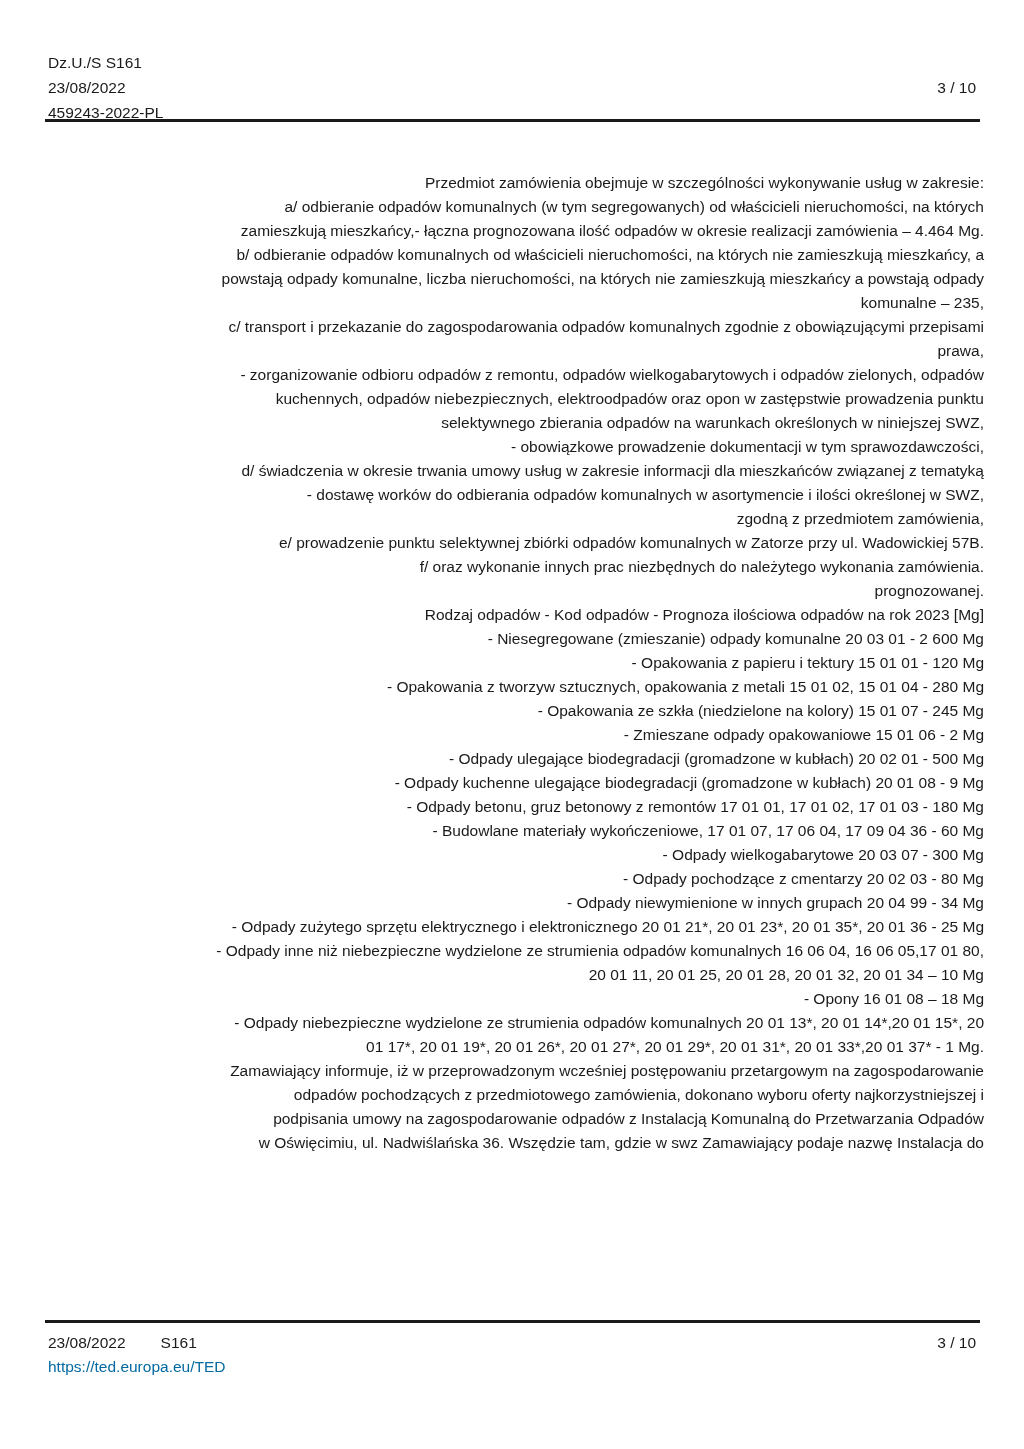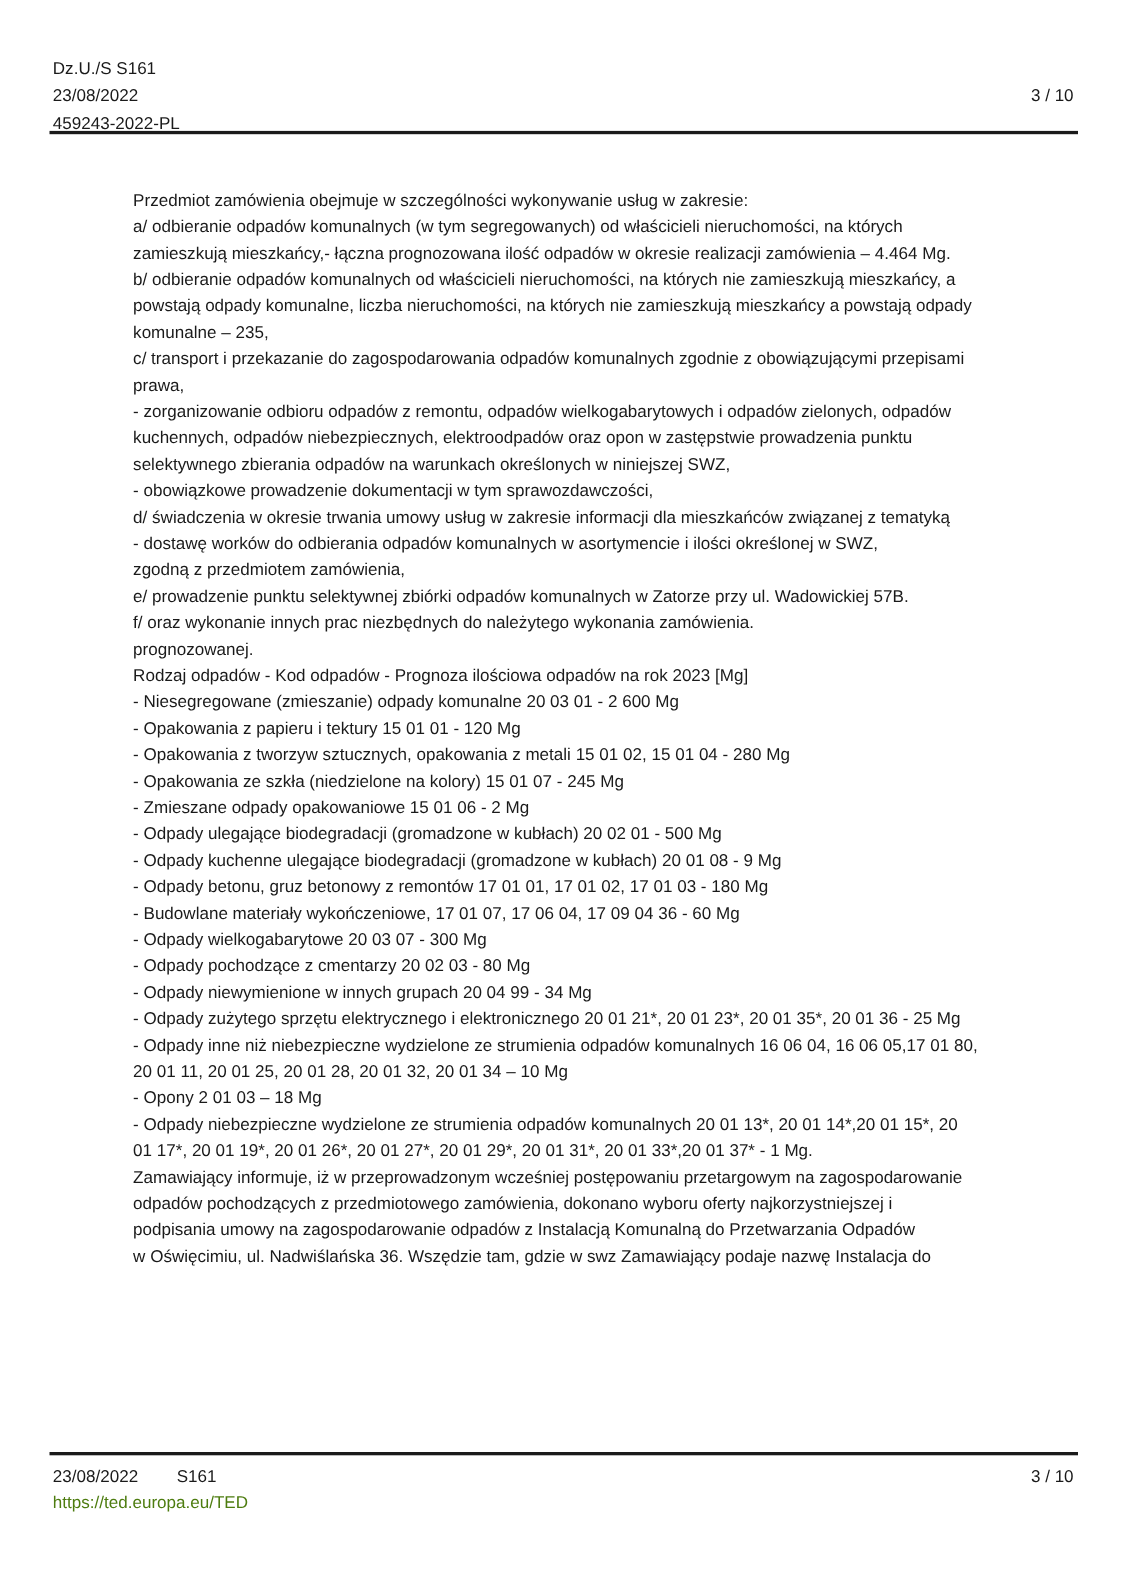--- a/index.html
+++ b/index.html
@@ -38,38 +38,39 @@
   .body-text {
     position: absolute;
     top: 171px;
     left: 121px;
     right: 40px;
     font-size: 15.5px;
     line-height: 24px;
   }
   .body-line {
     white-space: nowrap;
+    text-align: right;
   }
   .footer {
     position: absolute;
     top: 1331px;
     left: 48px;
     right: 48px;
     font-size: 15.5px;
     line-height: 24px;
   }
   .footer-row {
     display: flex;
     align-items: baseline;
     white-space: nowrap;
   }
   .footer-edition { margin-left: 35px; }
   .footer-page { margin-left: auto; }
   .footer-url {
-    color: #4d7c0f;
+    color: #0369a1;
     text-decoration: none;
   }
 </style>
 </head>
 <body>
 
 <div class="page">
 
   <div class="header">
     <div class="header-row">
@@ -114,21 +115,21 @@
       <div class="body-line">- Odpady ulegające biodegradacji (gromadzone w kubłach) 20 02 01 - 500 Mg</div>
       <div class="body-line">- Odpady kuchenne ulegające biodegradacji (gromadzone w kubłach) 20 01 08 - 9 Mg</div>
       <div class="body-line">- Odpady betonu, gruz betonowy z remontów 17 01 01, 17 01 02, 17 01 03 - 180 Mg</div>
       <div class="body-line">- Budowlane materiały wykończeniowe, 17 01 07, 17 06 04, 17 09 04 36 - 60 Mg</div>
       <div class="body-line">- Odpady wielkogabarytowe 20 03 07 - 300 Mg</div>
       <div class="body-line">- Odpady pochodzące z cmentarzy 20 02 03 - 80 Mg</div>
       <div class="body-line">- Odpady niewymienione w innych grupach 20 04 99 - 34 Mg</div>
       <div class="body-line">- Odpady zużytego sprzętu elektrycznego i elektronicznego 20 01 21*, 20 01 23*, 20 01 35*, 20 01 36 - 25 Mg</div>
       <div class="body-line">- Odpady inne niż niebezpieczne wydzielone ze strumienia odpadów komunalnych 16 06 04, 16 06 05,17 01 80,</div>
       <div class="body-line">20 01 11, 20 01 25, 20 01 28, 20 01 32, 20 01 34 – 10 Mg</div>
-      <div class="body-line">- Opony 2 01 03 – 18 Mg</div>
+      <div class="body-line">- Opony 16 01 08 – 18 Mg</div>
       <div class="body-line">- Odpady niebezpieczne wydzielone ze strumienia odpadów komunalnych 20 01 13*, 20 01 14*,20 01 15*, 20</div>
       <div class="body-line">01 17*, 20 01 19*, 20 01 26*, 20 01 27*, 20 01 29*, 20 01 31*, 20 01 33*,20 01 37* - 1 Mg.</div>
       <div class="body-line">Zamawiający informuje, iż w przeprowadzonym wcześniej postępowaniu przetargowym na zagospodarowanie</div>
       <div class="body-line">odpadów pochodzących z przedmiotowego zamówienia, dokonano wyboru oferty najkorzystniejszej i</div>
       <div class="body-line">podpisania umowy na zagospodarowanie odpadów z Instalacją Komunalną do Przetwarzania Odpadów</div>
       <div class="body-line">w Oświęcimiu, ul. Nadwiślańska 36. Wszędzie tam, gdzie w swz Zamawiający podaje nazwę Instalacja do</div>
     </div>
 
   <div class="rule rule-bottom"></div>
 

